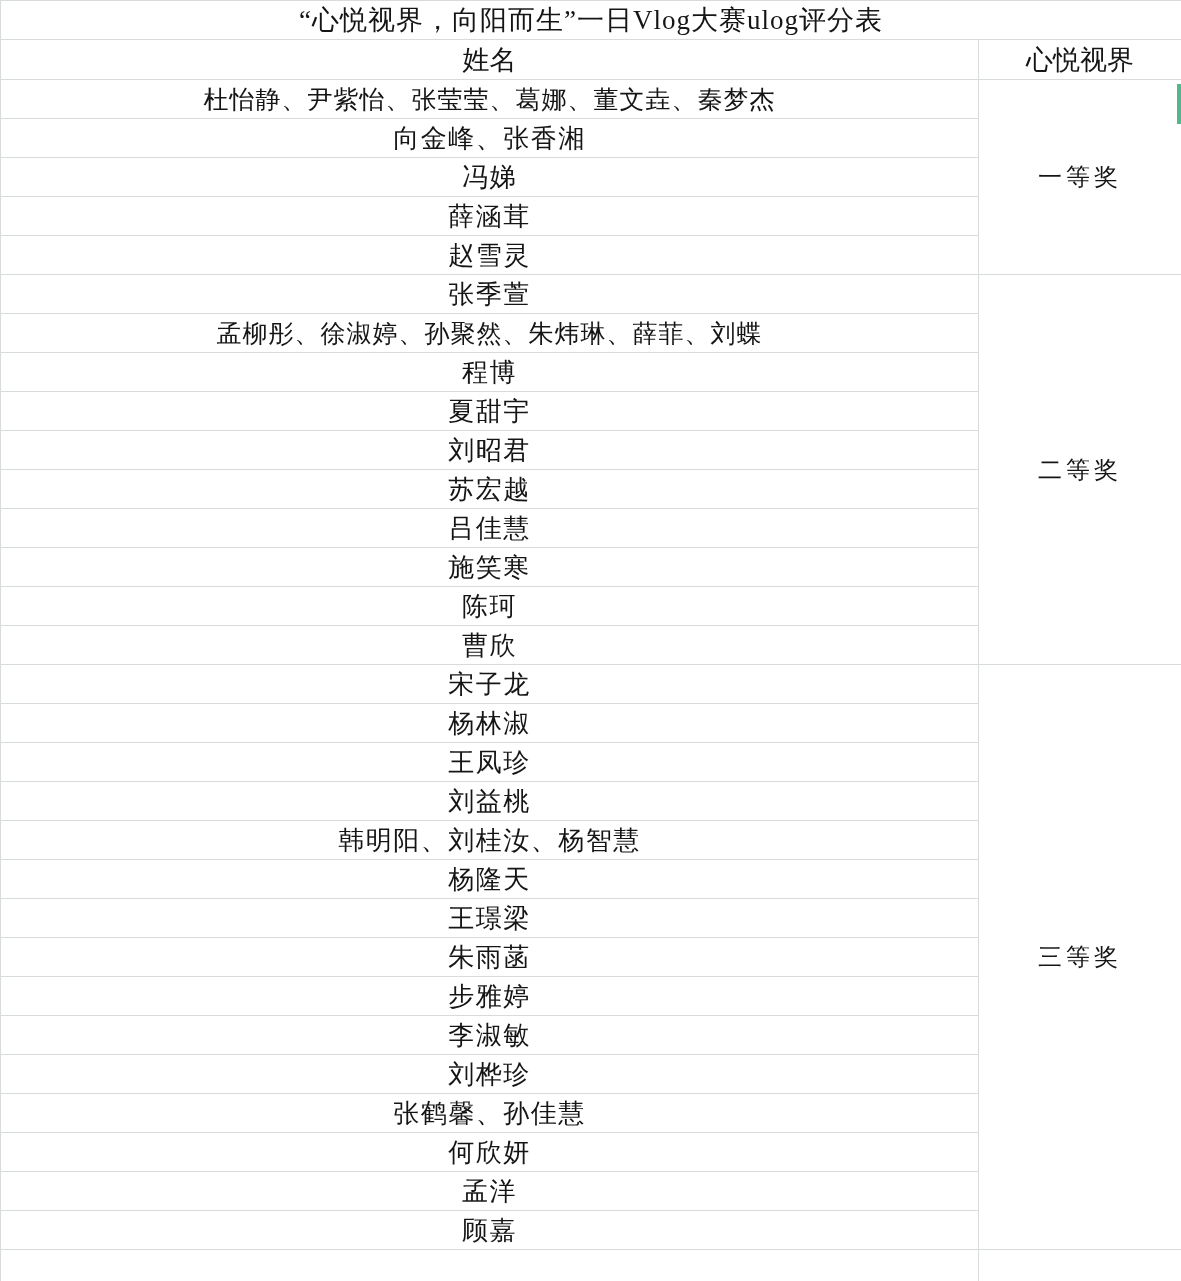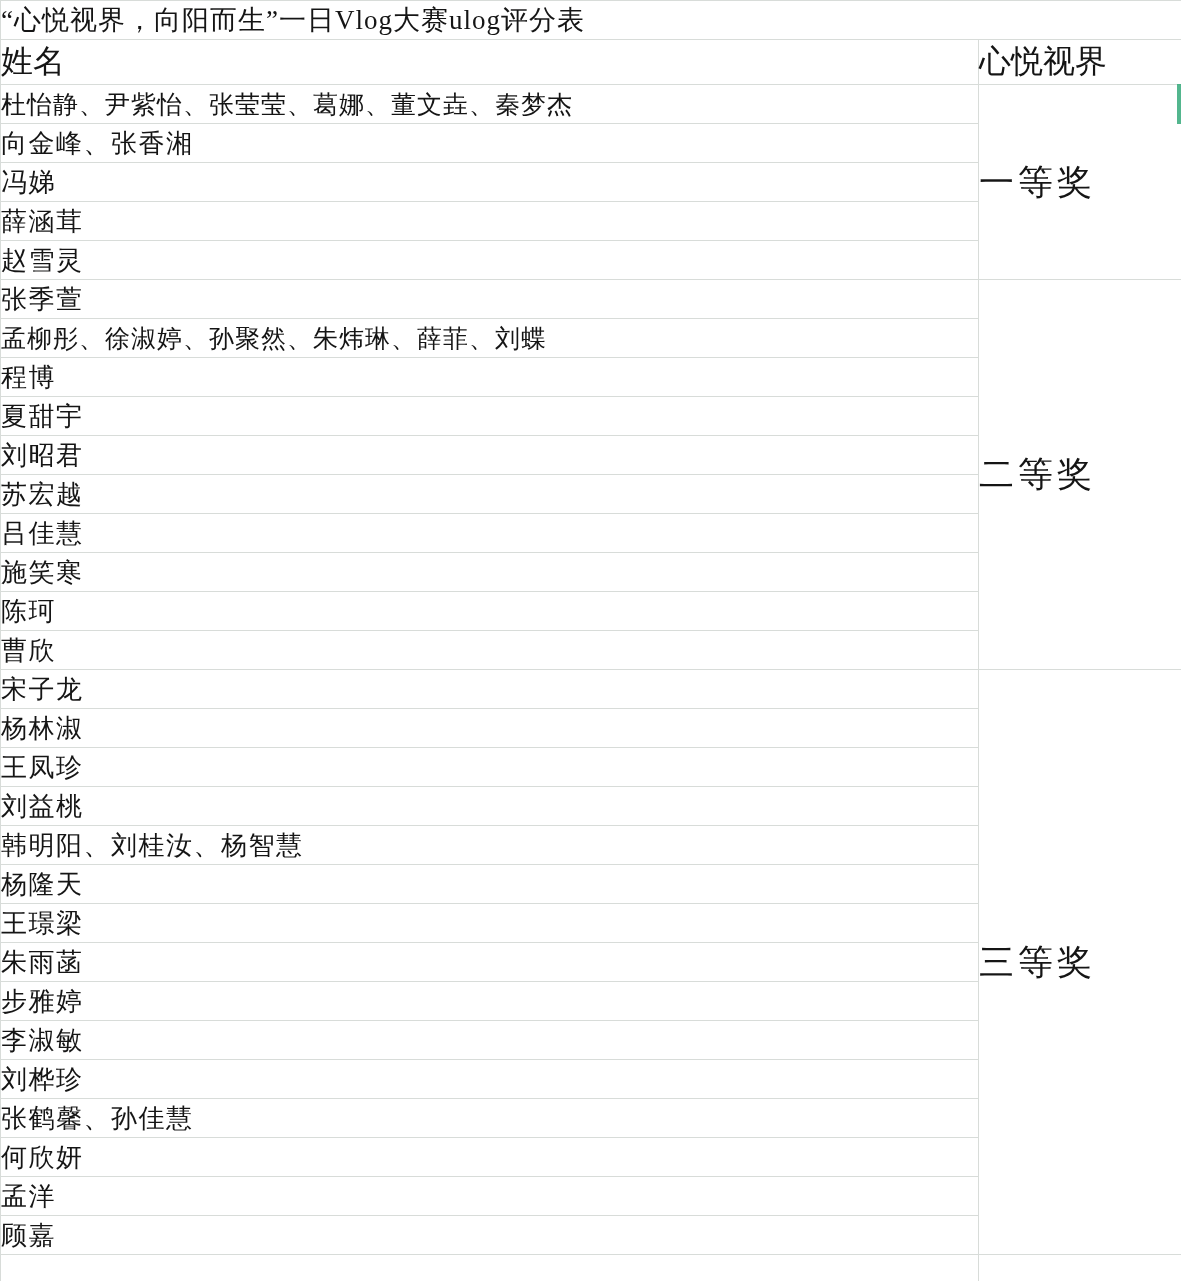--- a/index.html
+++ b/index.html
@@ -25,53 +25,54 @@
   table.grid {
     border-collapse: collapse;
     width: 1181px;
     table-layout: fixed;
   }
 
   table.grid td {
     border: 1px solid #d8dcd9;
     padding: 0;
     vertical-align: middle;
+    text-align: center;
     background: #ffffff;
   }
 
   
   col.c-name { width: 978px; }
   col.c-award { width: 203px; }
 
   .title-cell {
     height: 38px;
     font-size: 27px;
     letter-spacing: 1px;
     white-space: nowrap;
   }
 
   .head-cell {
     height: 39px;
-    font-size: 32px;
+    font-size: 27px;
   }
 
   .name-cell {
     height: 38px;
     font-size: 26px;
     letter-spacing: 1.5px;
     white-space: nowrap;
   }
 
   .name-cell.long {
     font-size: 25px;
     letter-spacing: 1px;
   }
 
   .award-cell {
-    font-size: 35px;
+    font-size: 24px;
     letter-spacing: 4px;
     vertical-align: middle;
   }
 
   .blank-cell { height: 38px; }
 
   
   .edge-mark {
     position: absolute;
     top: 84px;

